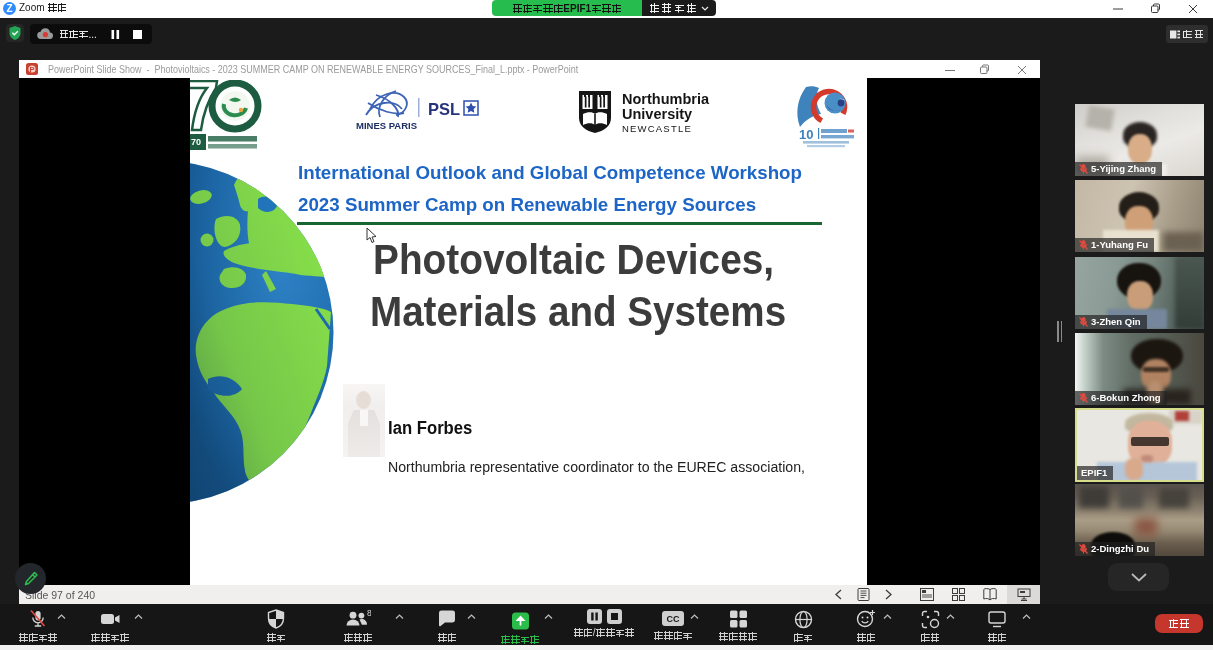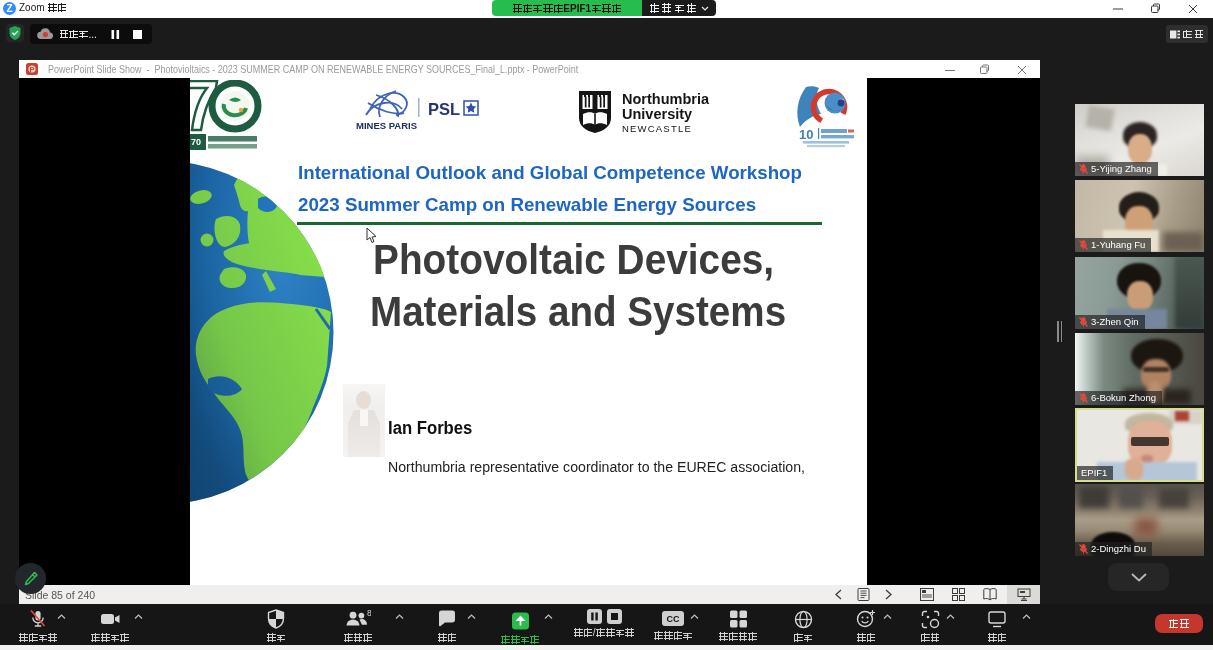--- a/index.html
+++ b/index.html
@@ -64,21 +64,21 @@
 
   
   .bluetxt { position:absolute; color:#1d65c6; font-weight:bold; font-size:19px; white-space:nowrap;
     transform-origin:0 0; }
   .bigtxt { position:absolute; color:#3c3c3c; font-weight:bold; font-size:43px; white-space:nowrap;
     transform-origin:0 0; }
 
   
   .tile { position:absolute; left:1075px; width:129px; height:72px; overflow:hidden; }
   .nm { position:absolute; left:0; bottom:0; display:inline-flex; align-items:center; gap:3px;
-    background:rgba(32,32,32,.68); padding:1px 6px 2px 4px; font-size:9.5px; color:#fff; white-space:nowrap; }
+    background:rgba(32,32,32,.68); padding:1px 6px 2px 4px; font-size:9.5px; color:#fff; white-space:nowrap;font-weight:bold; }
 
   
   #toolbar { position:absolute; left:0; top:604px; width:1213px; height:41px; background:#161616; }
   .tbi { position:absolute; top:5px; display:flex; flex-direction:column; align-items:center; }
   .tbl { font-size:10px; color:#d2d2d2; margin-top:3px; white-space:nowrap; height:11px; }
   #taskstrip { position:absolute; left:0; top:645px; width:1213px; height:5px; background:#f2f2f2; }
 </style>
 </head>
 <body>
 
@@ -299,21 +299,21 @@
       <div class="abs" style="left:153px; top:306px; width:42px; height:73px; background:linear-gradient(180deg,#f7f6f5 0%,#f1efee 30%,#f4f3f1 100%);">
         <div class="abs" style="left:13px;top:7px;width:15px;height:18px;border-radius:50%;background:#e6ddd6;"></div>
         <div class="abs" style="left:5px;top:26px;width:32px;height:47px;background:linear-gradient(180deg,#e3e0dd,#eeebe8);clip-path:polygon(18% 0,82% 0,100% 30%,100% 100%,0 100%,0 30%);"></div>
         <div class="abs" style="left:17px;top:26px;width:8px;height:16px;background:#f8f7f6;"></div>
       </div>
       <div class="abs" style="left:198px; top:339.5px; font-size:18px; font-weight:bold; color:#111; white-space:nowrap; transform:scaleX(0.927); transform-origin:0 0;">Ian Forbes</div>
       <div class="abs" id="bodyline" style="left:198px; top:382px; font-size:13.8px; color:#222; white-space:nowrap; transform:scaleX(1.024); transform-origin:0 0;">Northumbria representative coordinator to the EUREC association,</div>
     </div>
   </div>
   <div id="ppt-status">
-    <div class="abs" style="left:6px;top:4px;font-size:10.5px;color:#565656;">Slide 85 of 240</div>
+    <div class="abs" style="left:6px;top:4px;font-size:10.5px;color:#565656;">Slide 97 of 240</div>
     <svg class="abs" style="left:815px;top:4px" width="8" height="11">
         <path d="M7 1 L2 5.5 L7 10" stroke="#3c3c3c" stroke-width="1.3" fill="none"></path>
       </svg>
     <svg class="abs" style="left:838px;top:3px" width="13" height="13" viewBox="0 0 13 13">
         <rect x="1" y="0.5" width="11" height="12" rx="1" fill="none" stroke="#3c3c3c"></rect>
         <path d="M3.5 3 h6 M3.5 5.2 h6 M3.5 7.4 h6 M3.5 9.6 h4" stroke="#3c3c3c" stroke-width="0.9"></path>
       </svg>
     <svg class="abs" style="left:866px;top:4px" width="8" height="11">
         <path d="M1 1 L6 5.5 L1 10" stroke="#3c3c3c" stroke-width="1.3" fill="none"></path>
       </svg>

